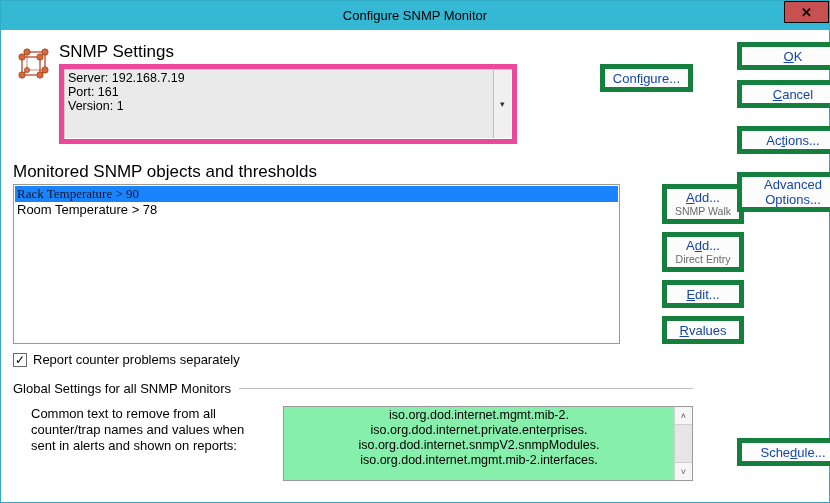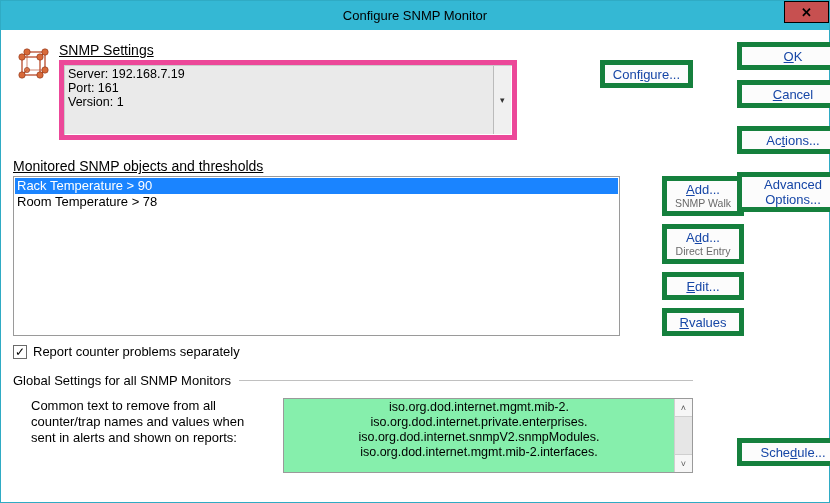--- a/index.html
+++ b/index.html
@@ -82,23 +82,22 @@
     width: 36px;
     height: 36px;
     display: block;
   }
   .snmp-area {
     flex: 1;
     display: flex;
     flex-direction: column;
   }
   .section-label {
-    font-size: 14px;
+    font-size: 17px;
     margin-bottom: 2px;
-    text-decoration: underline;
   }
   .snmp-box-wrap {
     display: flex;
     align-items: flex-start;
   }
   .snmp-box {
     flex: 1;
     border: 5px solid #ec4899;
     background: #eaeaea;
     height: 80px;
@@ -176,21 +175,22 @@
     padding: 1px 1px;
     font-size: 13px;
     overflow: hidden;
   }
   .monitor-item {
     padding: 0 2px;
     line-height: 16px;
   }
   .monitor-item.selected {
     background: #1a84ff;
-    color: #ffffff;
+    color: #0f172a;
+    font-family: Liberation Serif, serif;
   }
   .monitor-btns {
     width: 63px;
     margin-left: 10px;
     display: flex;
     flex-direction: column;
     gap: 8px;
   }
   .report-row {
     margin-top: 8px;

